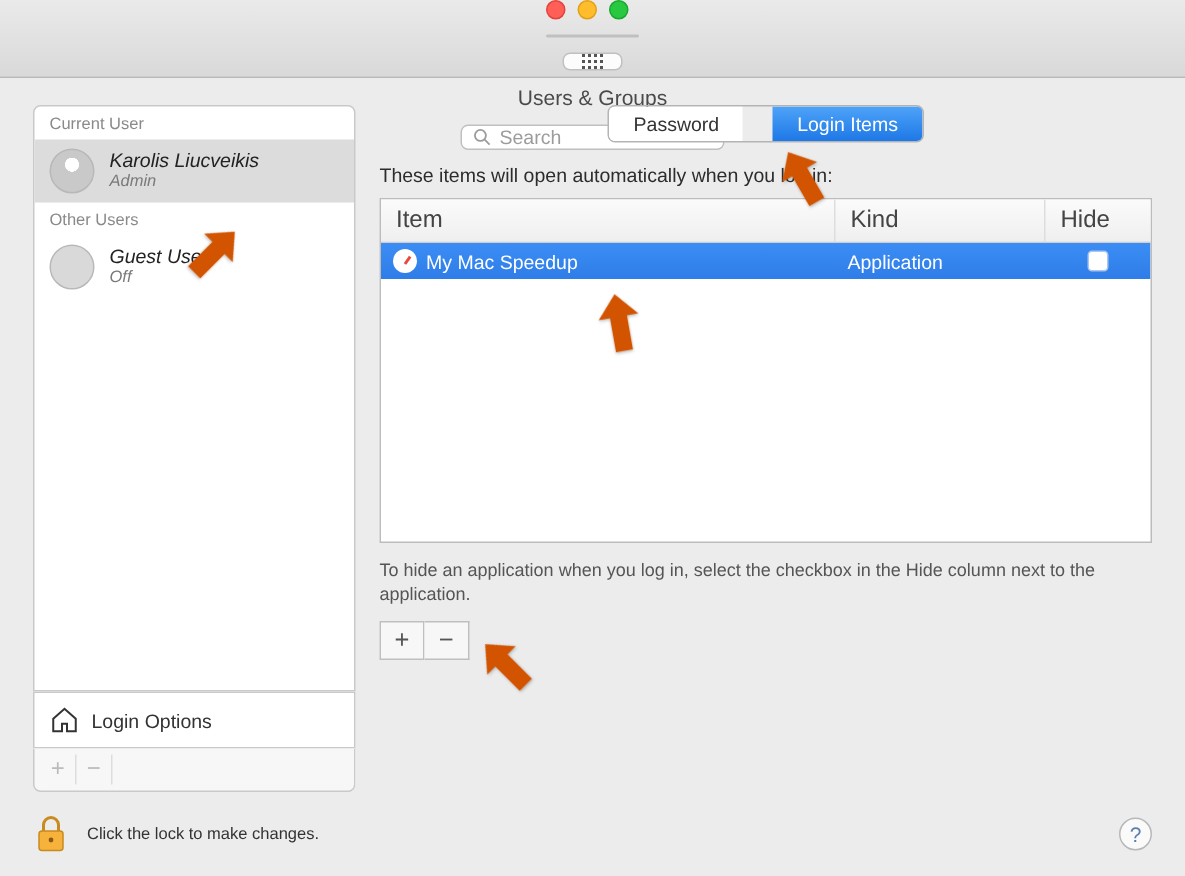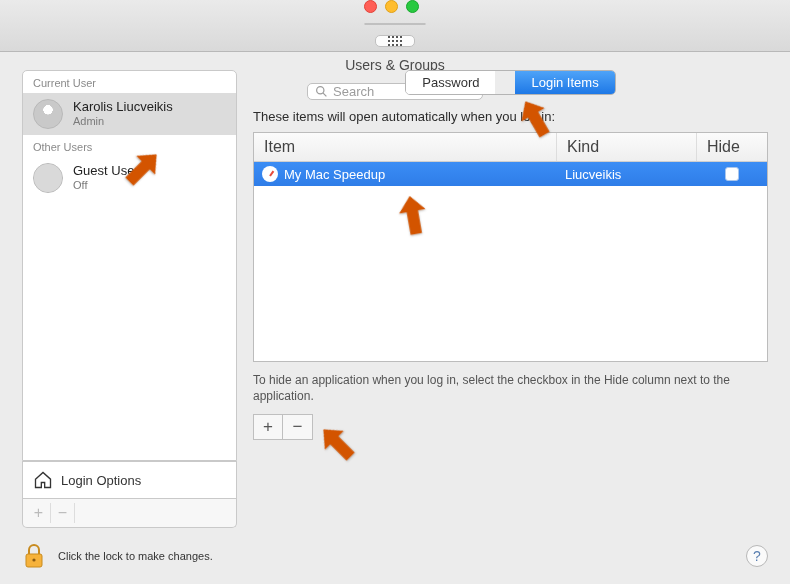--- a/index.html
+++ b/index.html
@@ -106,21 +106,21 @@
     .avatar {
       width: 30px; height: 30px; border-radius: 50%;
       background: radial-gradient(circle at 50% 35%, #fff 0 20%, #c9c9c9 21% 100%);
       border: 1px solid #b8b8b8;
       position: relative;
     }
     .avatar.guest::before {
       content: ""; position: absolute; inset: 0;
       background: #d9d9d9; border-radius: 50%;
     }
-    .user-meta { display: flex; flex-direction: column; line-height: 1.15; }
+    .user-meta { display: flex; flex-direction: column; line-height: 1.15; font-style: italic; }
     .user-name { font-size: 13px; color: #222; }
     .user-sub { font-size: 11px; color: #7a7a7a; }
     .login-options {
       border: 1px solid #c9c9c9;
       border-top: 1px solid #c9c9c9;
       background: #fff;
       display: flex; align-items: center; gap: 8px;
       padding: 8px 10px;
       font-size: 13px;
       color: #333;
@@ -343,21 +343,21 @@
           <div class="th th-item">Item</div>
           <div class="th th-kind">Kind</div>
           <div class="th th-hide">Hide</div>
         </div>
         <div class="tbody">
           <div class="trow">
             <div class="td-item">
               <div class="app-icon"></div>
               <span>My Mac Speedup</span>
             </div>
-            <div class="td-kind">Liucveikis</div>
+            <div class="td-kind">Application</div>
             <div class="td-hide">
               <div class="hide-check"></div>
             </div>
           </div>
         </div>
       </div>
       <div class="hint">To hide an application when you log in, select the checkbox in the Hide column next to the application.</div>
       <div class="table-footer">
         <div class="pm">+</div>
         <div class="pm">−</div>

